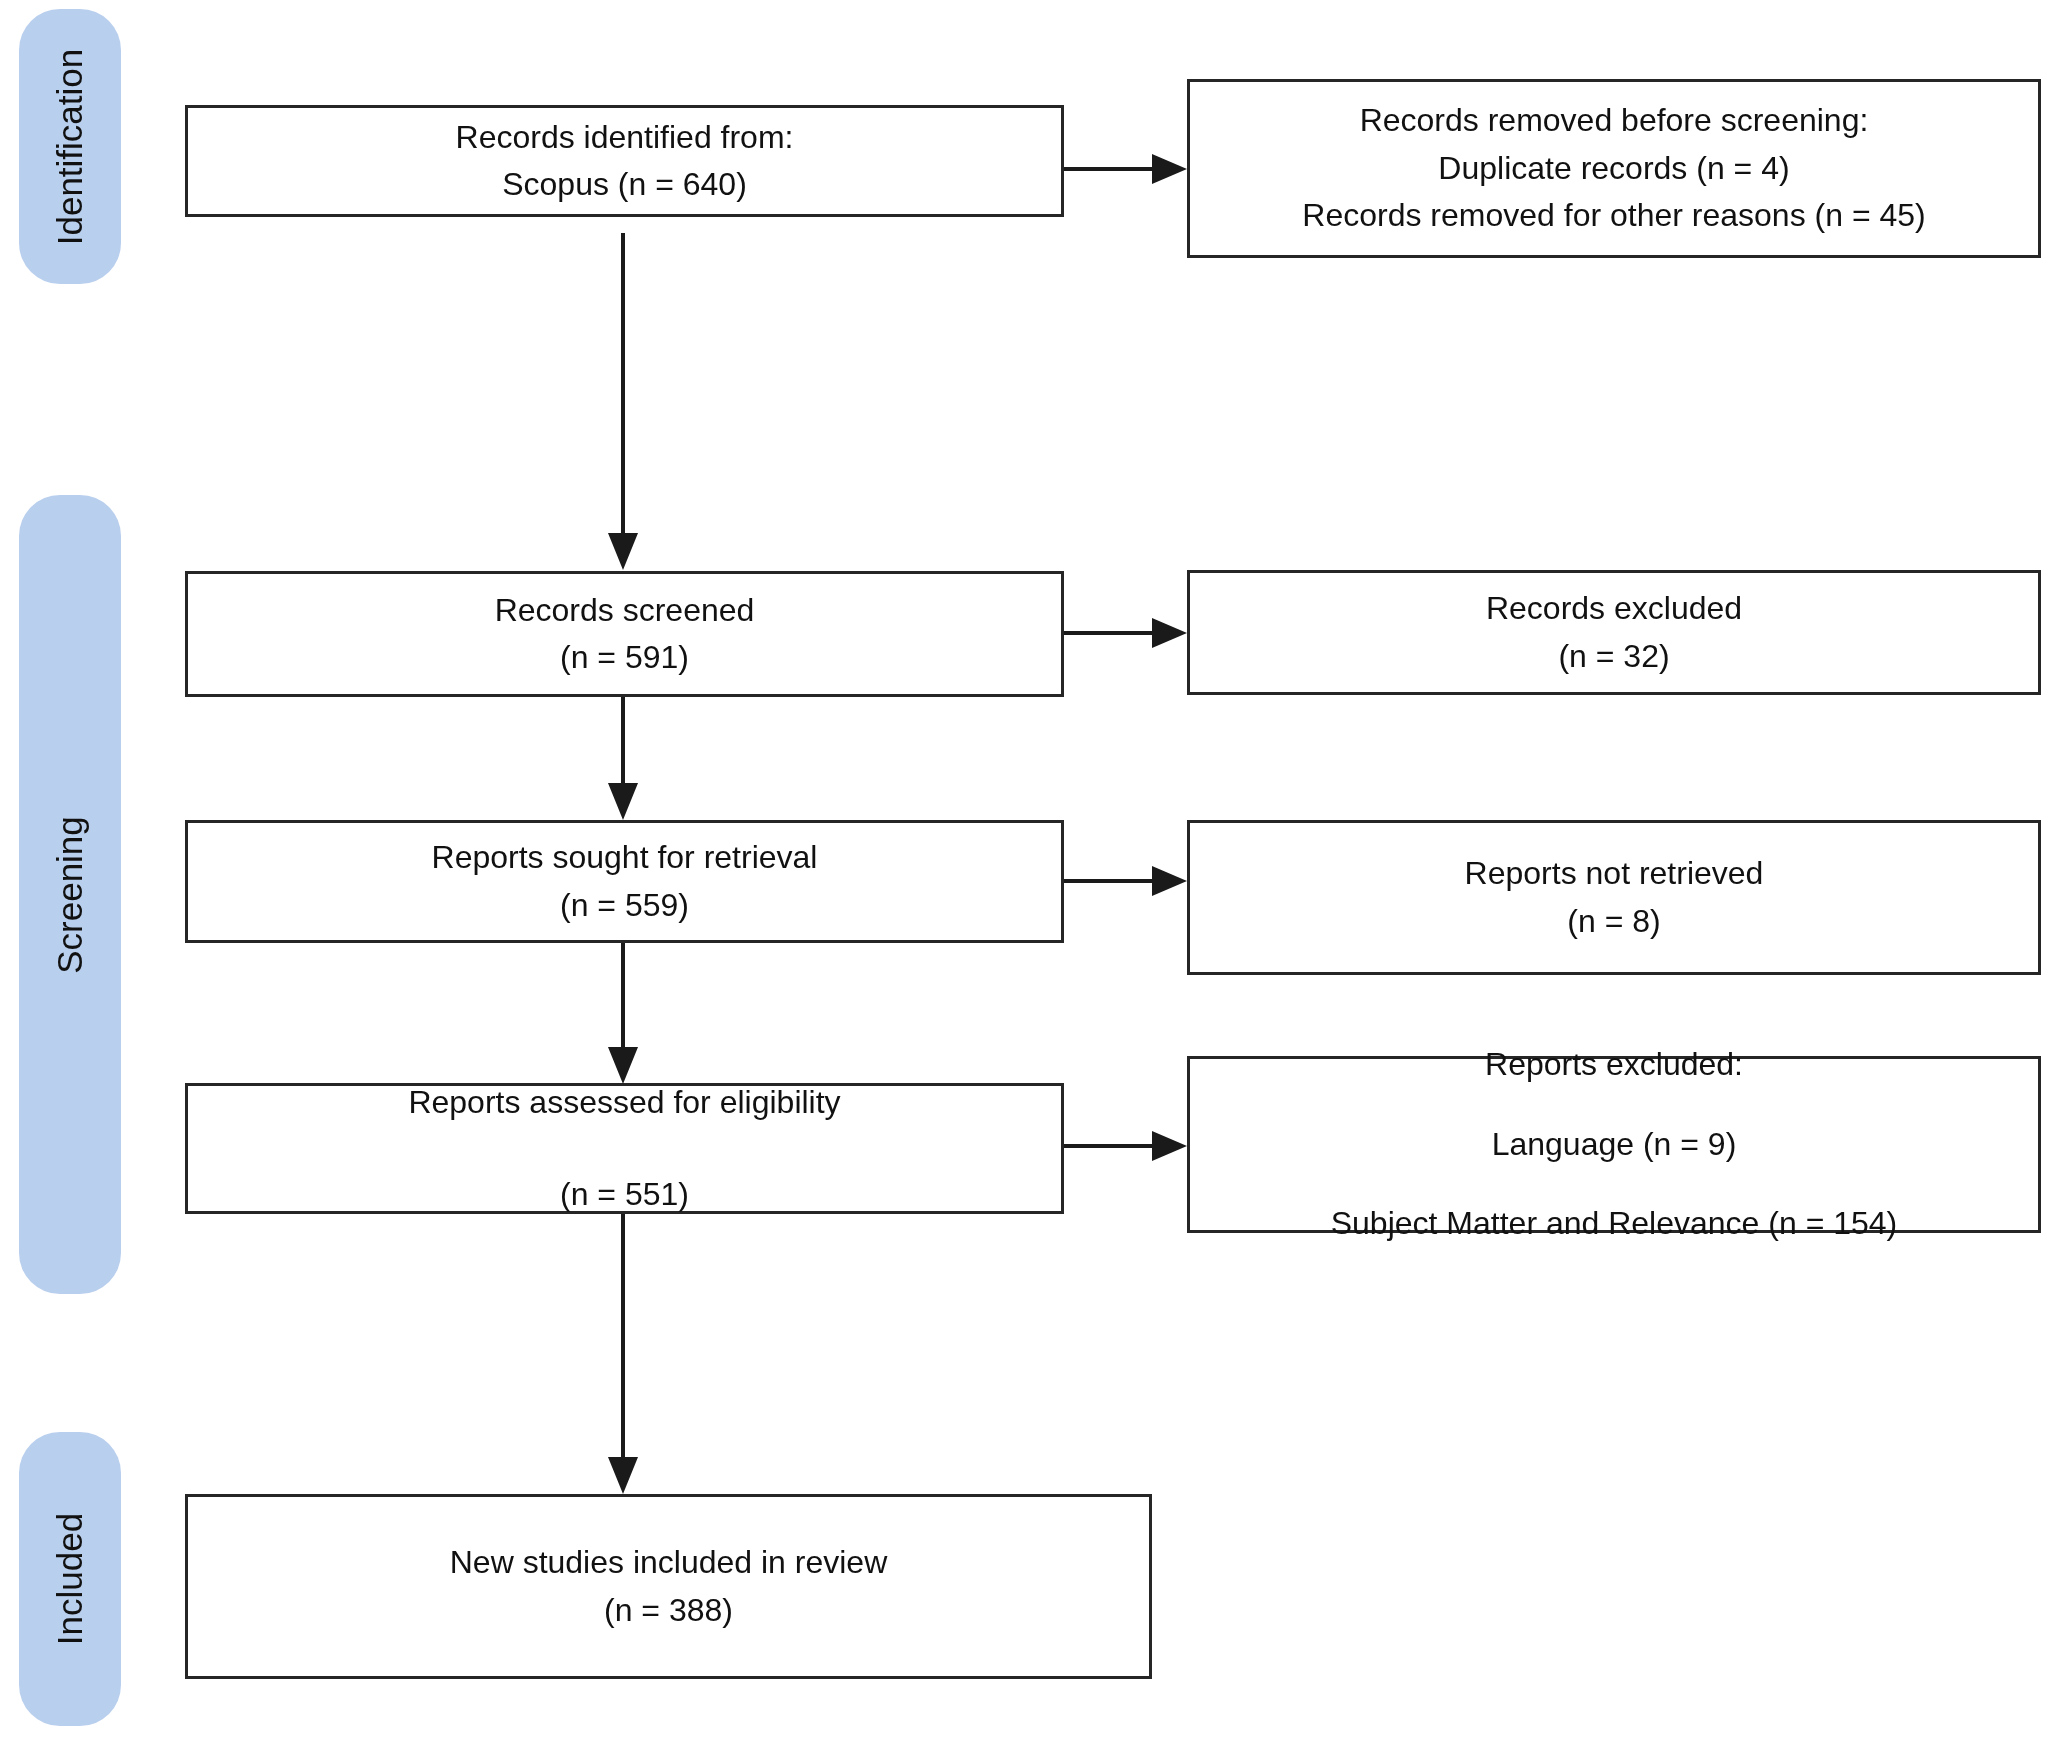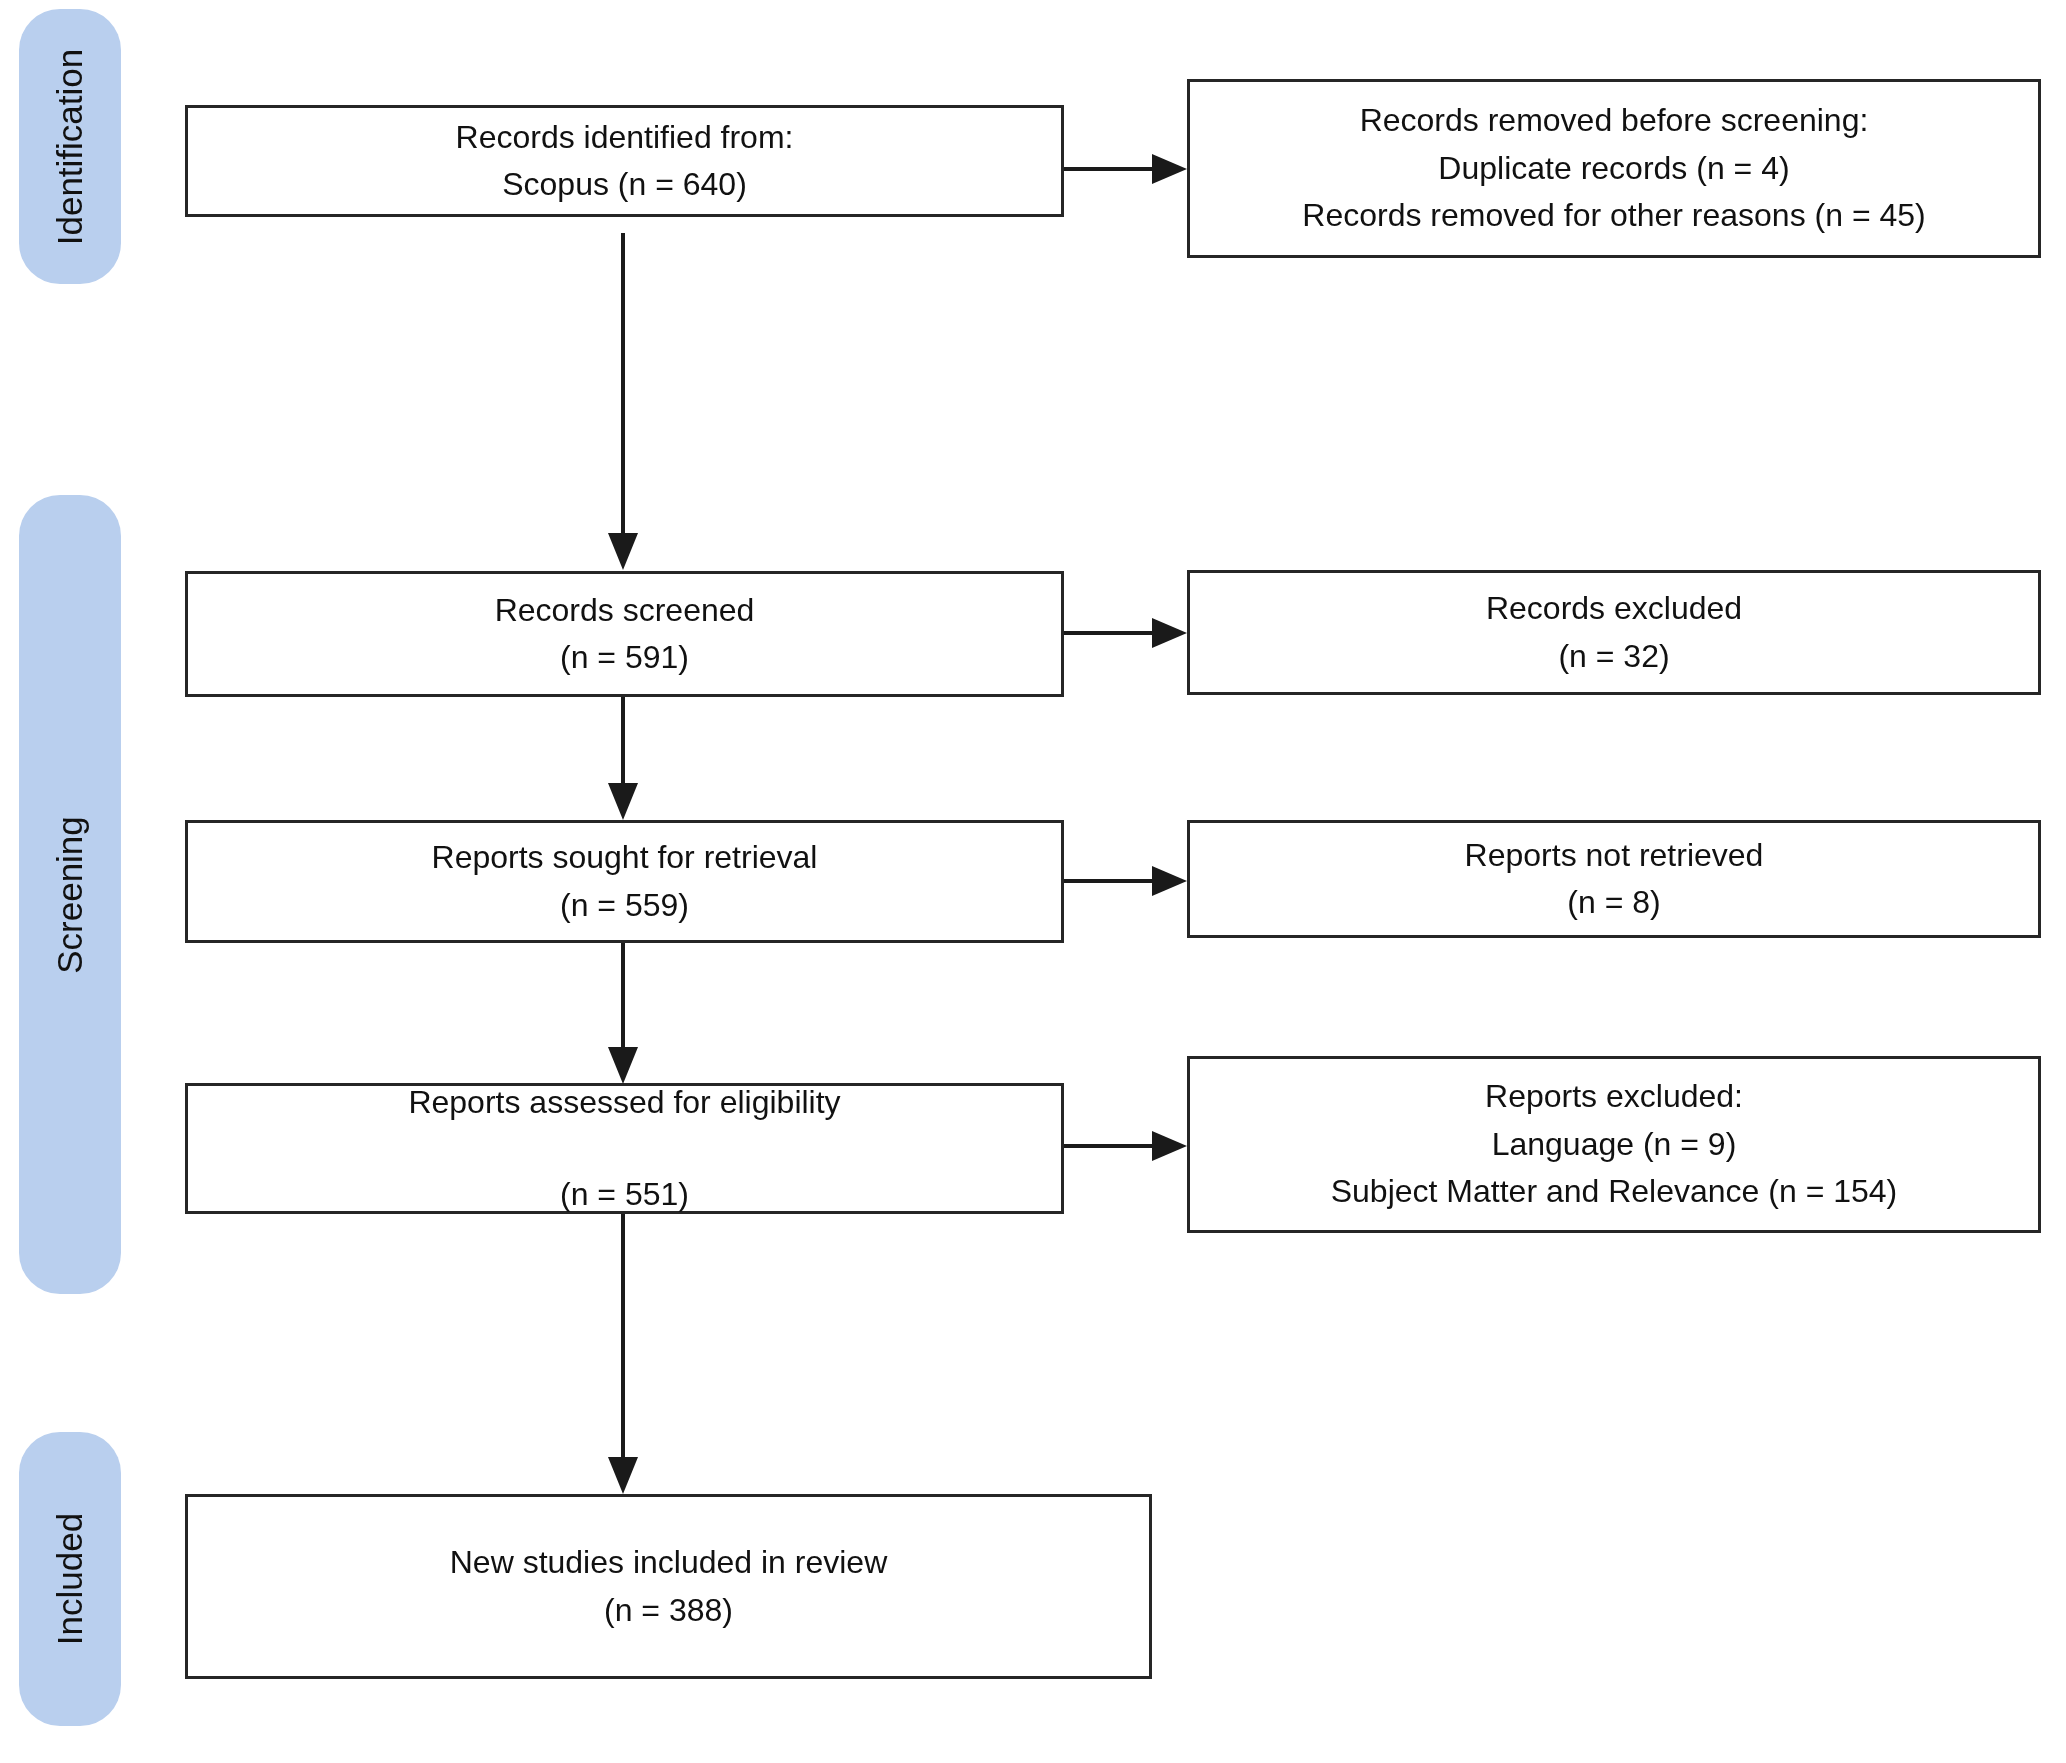--- a/index.html
+++ b/index.html
@@ -78,26 +78,26 @@
     <div class="line">Records removed before screening:</div>
     <div class="line">Duplicate records (n = 4)</div>
     <div class="line">Records removed for other reasons (n = 45)</div>
   </div>
 
   <div class="box" style="left:1187px;top:570px;width:854px;height:125px;">
     <div class="line">Records excluded</div>
     <div class="line">(n = 32)</div>
   </div>
 
-  <div class="box" style="left:1187px;top:820px;width:854px;height:118px;">
+  <div class="box" style="left:1187px;top:820px;width:854px;height:155px;">
     <div class="line">Reports not retrieved</div>
     <div class="line">(n = 8)</div>
   </div>
 
-  <div class="box" style="left:1187px;top:1056px;width:854px;height:177px;">
+  <div class="box" style="left:1187px;top:1056px;width:854px;height:177px;gap:32px;">
     <div class="line">Reports excluded:</div>
     <div class="line">Language (n = 9)</div>
     <div class="line">Subject Matter and Relevance (n = 154)</div>
   </div>
 
   <div class="harrow" style="left:1064px;top:167px;width:88px;"></div>
   <div class="harrow" style="left:1064px;top:631px;width:88px;"></div>
   <div class="harrow" style="left:1064px;top:879px;width:88px;"></div>
   <div class="harrow" style="left:1064px;top:1144px;width:88px;"></div>
 

